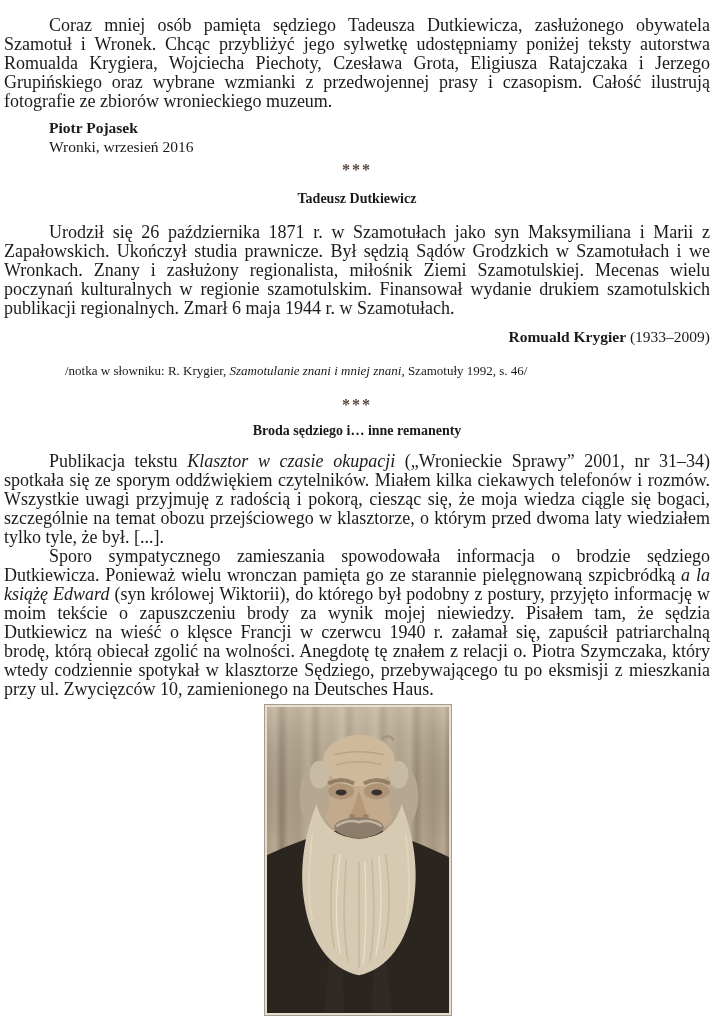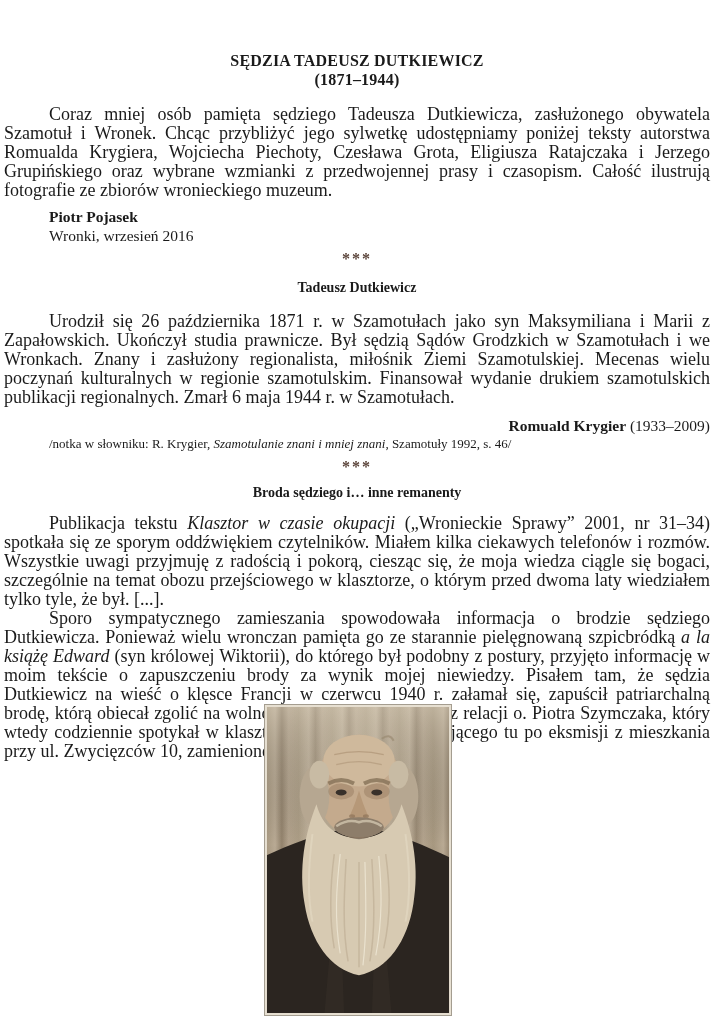--- a/index.html
+++ b/index.html
@@ -41,21 +41,21 @@
     margin: 0;
     padding-left: 45px;
     font-size: 15.5px;
     line-height: 19px;
   }
   .byline-author { margin-top: 7px; font-weight: bold; }
   .byline-bio { margin-top: 9px; text-align: right; }
   .byline-bio b { font-weight: bold; }
 
   .note {
-    margin: 0;
+    margin: 16px;
     padding-left: 45px;
     font-size: 13px;
     line-height: 17px;
   }
 
   .sep {
     margin: 0;
     text-align: center;
     font-weight: bold;
     font-size: 16px;
@@ -97,24 +97,20 @@
   .photo svg { display: block; width: 100%; height: 100%; }
 
   i, em { font-style: italic; }
 </style>
 </head>
 <body>
 
 <div class="page">
   <div class="content">
 
-    <h1 class="doc-title">
-      <span>SĘDZIA TADEUSZ DUTKIEWICZ</span>
-      <span>(1871–1944)</span>
-    </h1>
 
     <p class="par par-intro">Coraz mniej osób pamięta sędziego Tadeusza Dutkiewicza, zasłużonego obywatela Szamotuł i Wronek. Chcąc przybliżyć jego sylwetkę udostępniamy poniżej teksty autorstwa Romualda Krygiera, Wojciecha Piechoty, Czesława Grota, Eligiusza Ratajczaka i Jerzego Grupińskiego oraz wybrane wzmianki z przedwojennej prasy i czasopism. Całość ilustrują fotografie ze zbiorów wronieckiego muzeum.</p>
 
     <p class="byline byline-author">Piotr Pojasek</p>
     <p class="byline">Wronki, wrzesień 2016</p>
 
     <div class="sep sep-1">***</div>
 
     <h2 class="heading">Tadeusz Dutkiewicz</h2>
 

